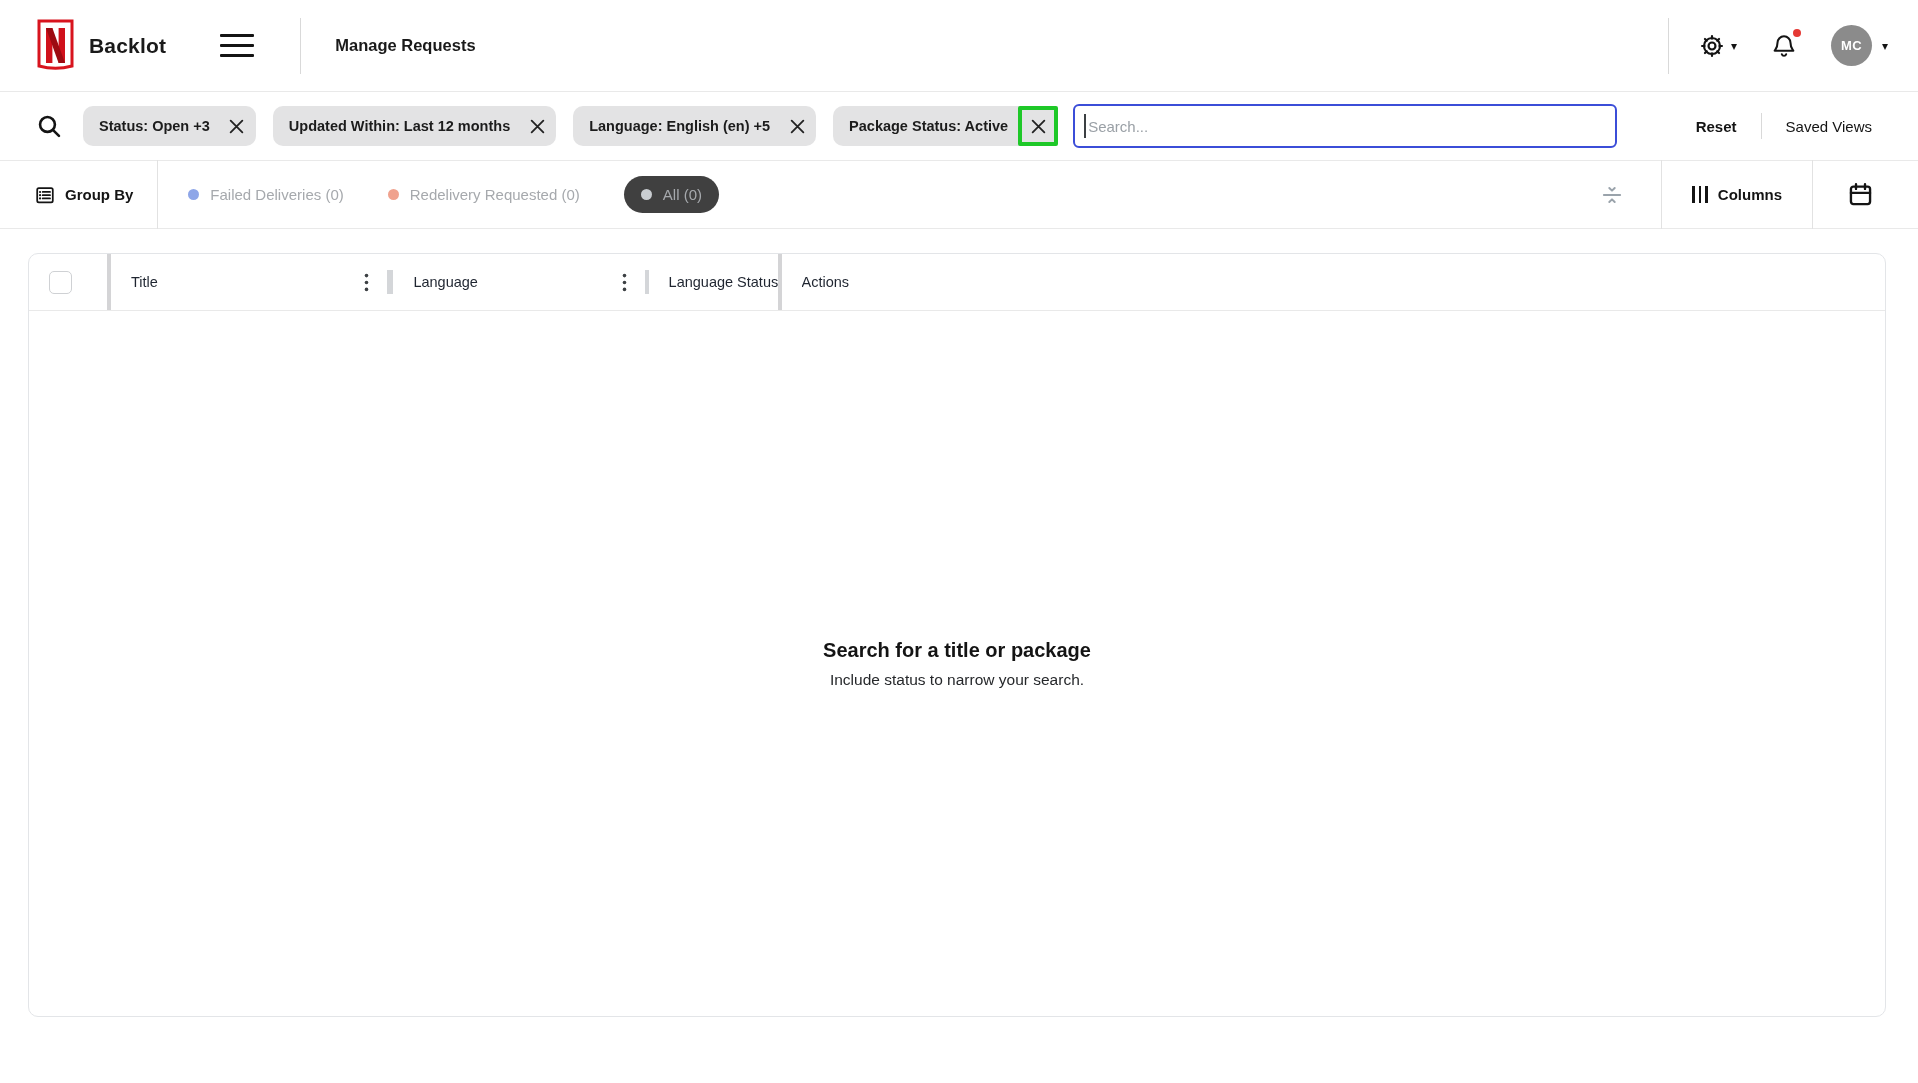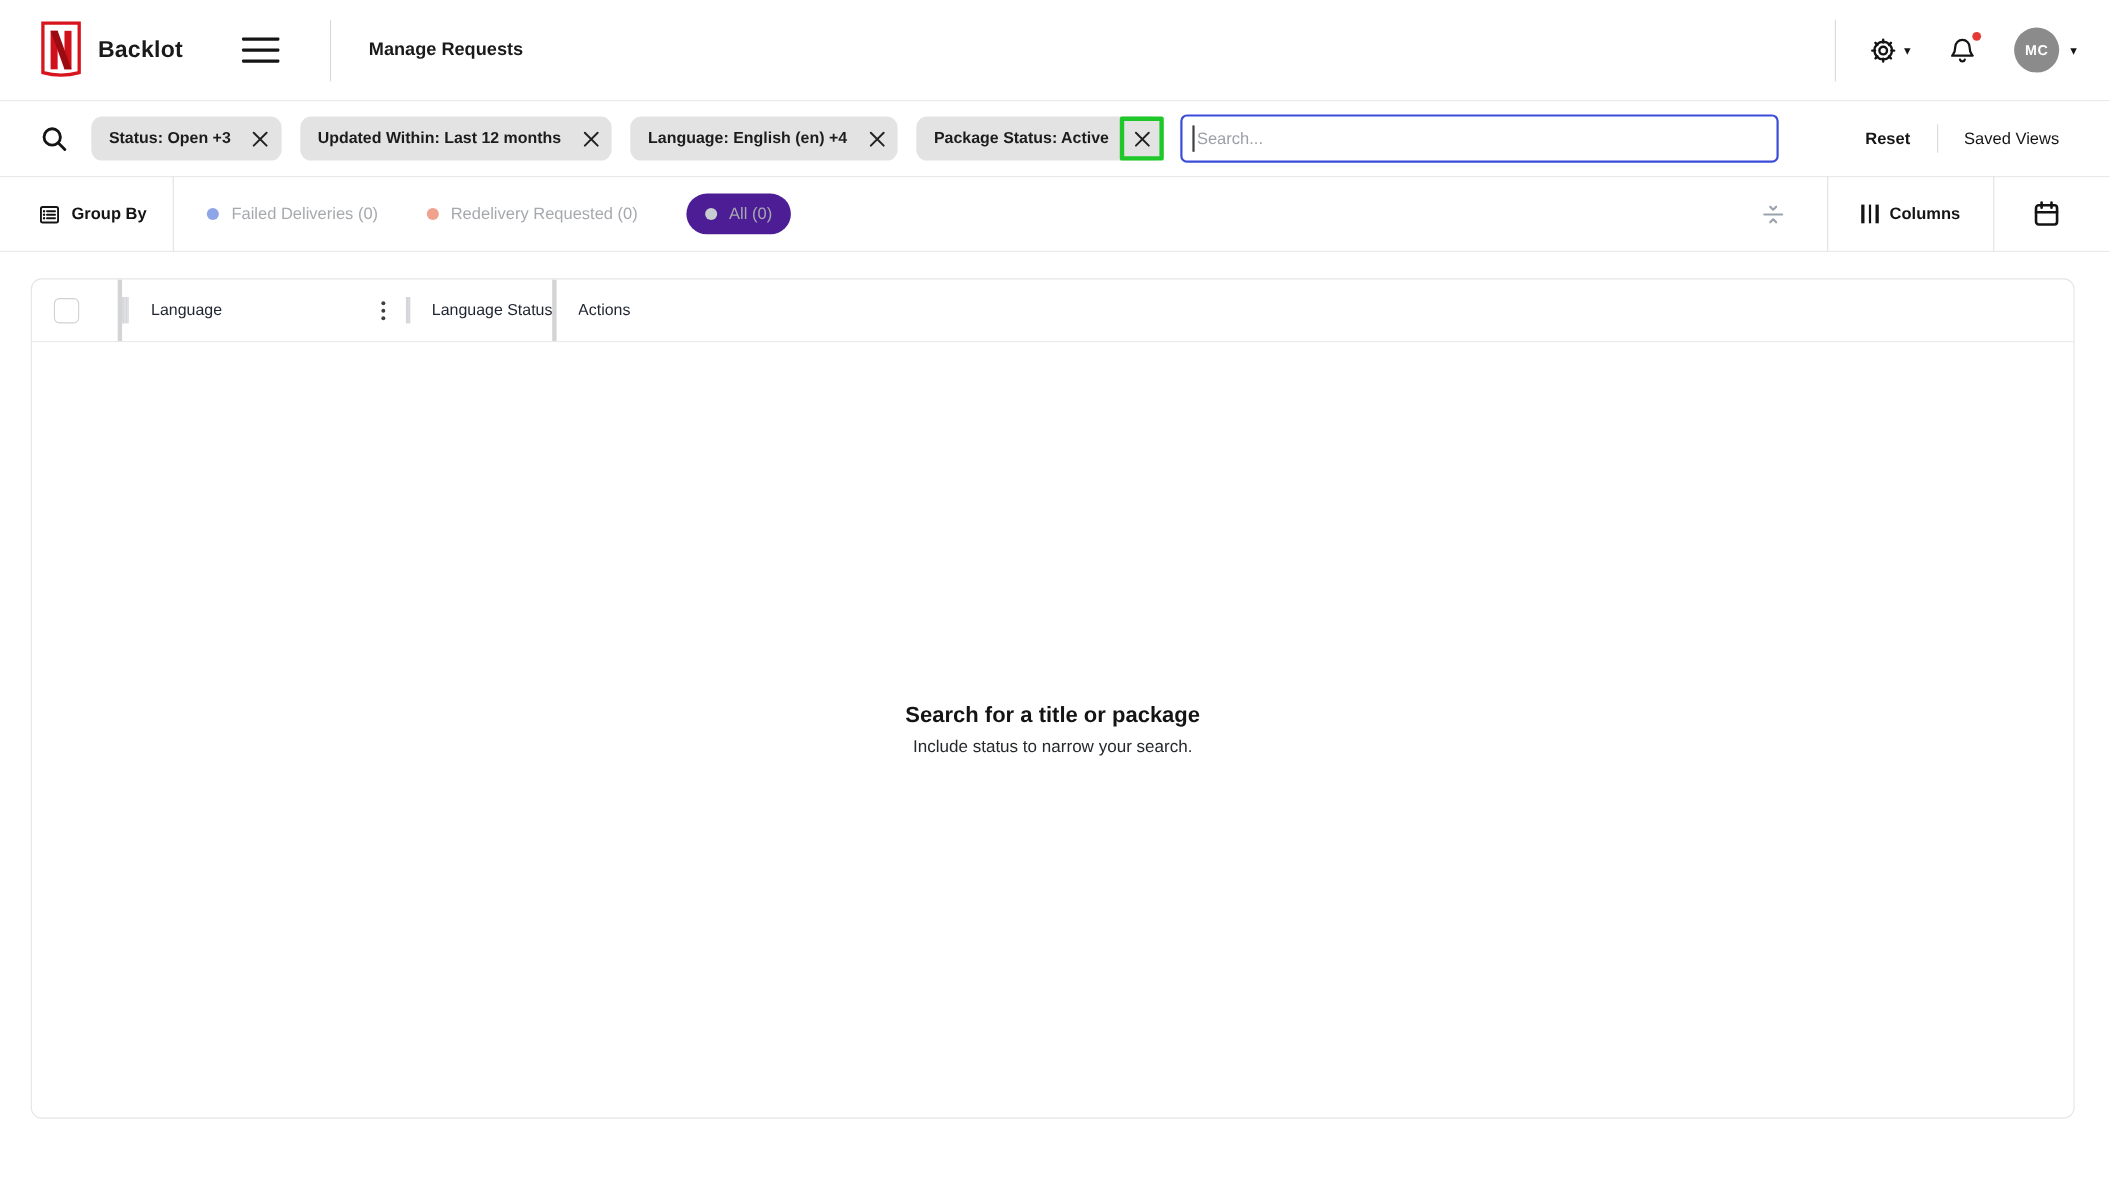--- a/index.html
+++ b/index.html
@@ -57,21 +57,21 @@
   .toolbar { height:69px; display:flex; align-items:center; padding:0 40px 0 30px;
              border-top:1px solid #e9e9e9; border-bottom:1px solid #e9e9e9; }
   .groupby-btn { display:flex; align-items:center; gap:9px; background:none; border:none;
                  cursor:pointer; font-size:15px; font-weight:700; color:#141414; font-family:inherit;
                  padding:6px 10px 6px 4px; }
   .toolbar-vdiv { width:1px; height:69px; background:#e2e2e2; margin-left:14px; }
   .status-tabs { display:flex; align-items:center; gap:44px; margin-left:30px; }
   .status-tab { display:flex; align-items:center; gap:11px; background:none; border:none;
                 cursor:pointer; font-size:15px; font-weight:500; color:#a6a9ad; font-family:inherit;
                 white-space:nowrap; }
-  .status-tab.pill { background:#4c1d95; border-radius:19px; height:37px; padding:0 17px; }
+  .status-tab.pill { background:#404040; border-radius:19px; height:37px; padding:0 17px; }
   .tab-dot { width:11px; height:11px; border-radius:50%; flex:0 0 auto; }
   .toolbar-right { margin-left:auto; display:flex; align-items:center; }
   .collapse-btn { background:none; border:none; cursor:pointer; padding:6px; display:flex; }
   .toolbar-right .toolbar-vdiv { margin:0 30px; }
   .columns-btn { display:flex; align-items:center; gap:10px; background:none; border:none;
                  cursor:pointer; font-size:15px; font-weight:700; color:#141414; font-family:inherit; }
   .cols-icon { display:flex; gap:4px; }
   .cols-icon i { display:block; width:2.6px; height:17px; background:#141414; }
   .calendar-btn { background:none; border:none; cursor:pointer; padding:4px; display:flex; }
 
@@ -162,21 +162,21 @@
     <div class="chip">
       <span class="chip-label">Updated Within: Last 12 months</span>
       <button class="chip-x">
         <svg width="17" height="17" viewBox="0 0 16 16" fill="none" stroke="#222" stroke-width="1.7" stroke-linecap="round">
           <path d="M2.5 2.5 L13.5 13.5 M13.5 2.5 L2.5 13.5"></path>
         </svg>
       </button>
     </div>
 
     <div class="chip">
-      <span class="chip-label">Language: English (en) +4</span>
+      <span class="chip-label">Language: English (en) +5</span>
       <button class="chip-x">
         <svg width="17" height="17" viewBox="0 0 16 16" fill="none" stroke="#222" stroke-width="1.7" stroke-linecap="round">
           <path d="M2.5 2.5 L13.5 13.5 M13.5 2.5 L2.5 13.5"></path>
         </svg>
       </button>
     </div>
 
     <div class="chip">
       <span class="chip-label">Package Status: Active</span>
       <button class="chip-x highlighted">
@@ -253,20 +253,30 @@
   </div>
 </div>
 
 <div class="table-card">
   <div class="thead">
     <div class="checkbox-cell">
       <div class="checkbox"></div>
     </div>
     <div class="thick-div"></div>
 
+    <div class="th-cell" style="width: 276px;">
+      <span class="th-label">Title</span>
+      <button class="th-kebab">
+        <svg width="5" height="19" viewBox="0 0 5 19" fill="#3c4043">
+          <circle cx="2.5" cy="2.6" r="1.8"></circle>
+            <circle cx="2.5" cy="9.5" r="1.8"></circle>
+            <circle cx="2.5" cy="16.4" r="1.8"></circle>
+        </svg>
+      </button>
+    </div>
   <div class="thin-div"></div>
   <div class="thin-div"></div>
   <div class="thin-div"></div>
   <div class="thin-div"></div>
     <div class="th-cell" style="width: 252px;">
       <span class="th-label">Language</span>
       <button class="th-kebab">
         <svg width="5" height="19" viewBox="0 0 5 19" fill="#3c4043">
           <circle cx="2.5" cy="2.6" r="1.8"></circle>
             <circle cx="2.5" cy="9.5" r="1.8"></circle>

